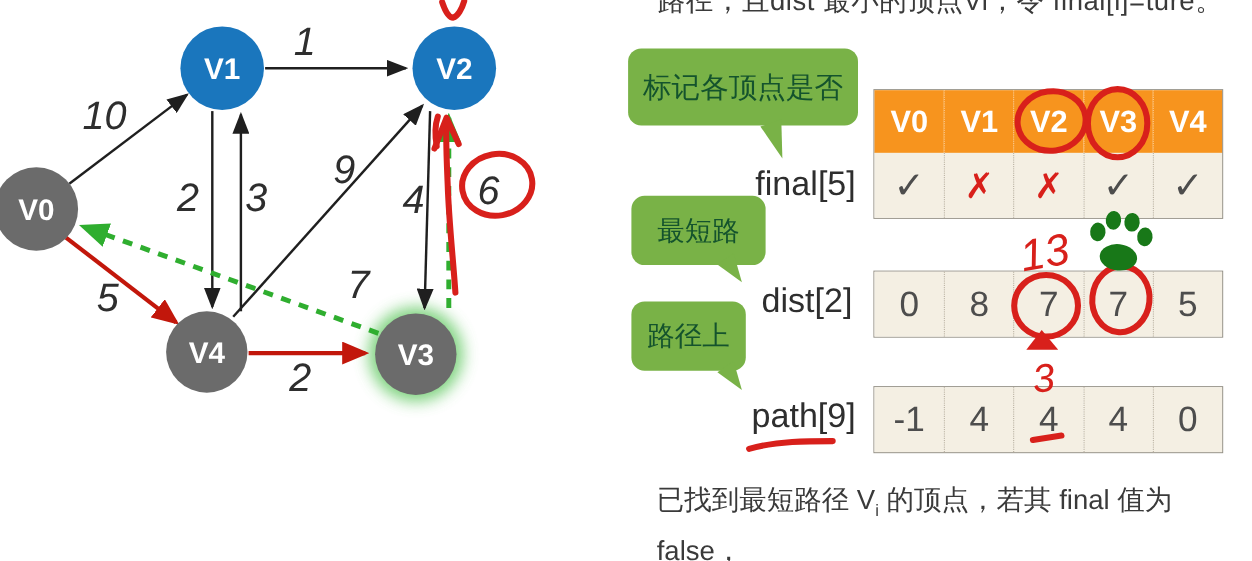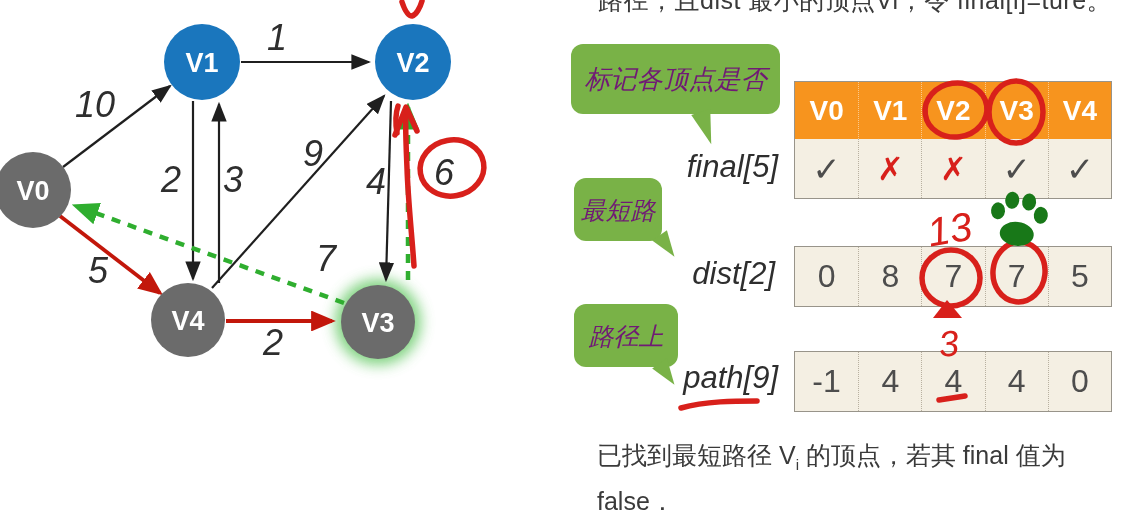--- a/index.html
+++ b/index.html
@@ -4,33 +4,33 @@
 <style>
   html,body{margin:0;padding:0;background:#fff;}
   #stage{position:relative;width:1138px;height:510px;overflow:hidden;background:#fff;
          font-family:"Liberation Sans","DejaVu Sans",sans-serif;}
   .abs{position:absolute;}
   
   .top-caption{left:598px;top:-16px;font-size:25px;color:#3a3a3a;white-space:nowrap;letter-spacing:.5px;}
   .bottom-caption{left:597px;top:437px;font-size:25px;color:#3a3a3a;line-height:37px;}
   .bottom-caption sub{font-size:15px;}
   
-  .bubble{background:#79b247;color:#701a75;border-radius:12px;text-align:center;
-          display:flex;flex-direction:column;justify-content:center;font-style:italic;}
+  .bubble{background:#79b247;color:#14532d;border-radius:12px;text-align:center;
+          display:flex;flex-direction:column;justify-content:center;}
   .bubble .ln{line-height:33px;}
   #bubble-final{left:571px;top:44px;width:209px;height:70px;font-size:26px;}
-  #bubble-dist{left:574px;top:178px;width:88px;height:63px;font-size:25px;}
+  #bubble-dist{left:574px;top:178px;width:122px;height:63px;font-size:25px;}
   #bubble-dist .ln,#bubble-path .ln{line-height:30px;}
-  #bubble-path{left:574px;top:304px;width:104px;height:63px;font-size:25px;}
+  #bubble-path{left:574px;top:274px;width:104px;height:63px;font-size:25px;}
   .tail{position:absolute;width:0;height:0;border:solid transparent;}
   #tail-final{left:125px;top:67px;border-width:34px 10px 0 10px;border-top-color:#79b247;transform:rotate(-18deg);}
   #tail-dist{left:84px;top:55px;border-width:26px 9px 0 9px;border-top-color:#79b247;transform:rotate(-35deg);}
   #tail-path{left:84px;top:57px;border-width:26px 9px 0 9px;border-top-color:#79b247;transform:rotate(-35deg);}
   
-  .row-label{font-style:italic;color:#2e2e2e;font-size:31px;width:145px;text-align:right;}
+  .row-label{color:#2e2e2e;font-size:31px;width:145px;text-align:right;}
   #label-final{left:633px;top:149px;}
   #label-dist{left:630px;top:256px;}
   #label-path{left:633px;top:360px;}
   
   .tbl{left:794px;width:318px;border:1px solid #98948a;box-sizing:border-box;}
   .trow{display:grid;grid-template-columns:repeat(5,1fr);}
   .cell{display:flex;align-items:center;justify-content:center;box-sizing:border-box;}
   .hcell{height:57px;background:#f7941e;color:#fff;font-weight:bold;font-size:28px;}
   .hcell+.hcell{border-left:1px dotted #fbc98c;}
   .bcell{height:59px;background:#f4efe3;color:#4d4d4d;font-size:32px;}

